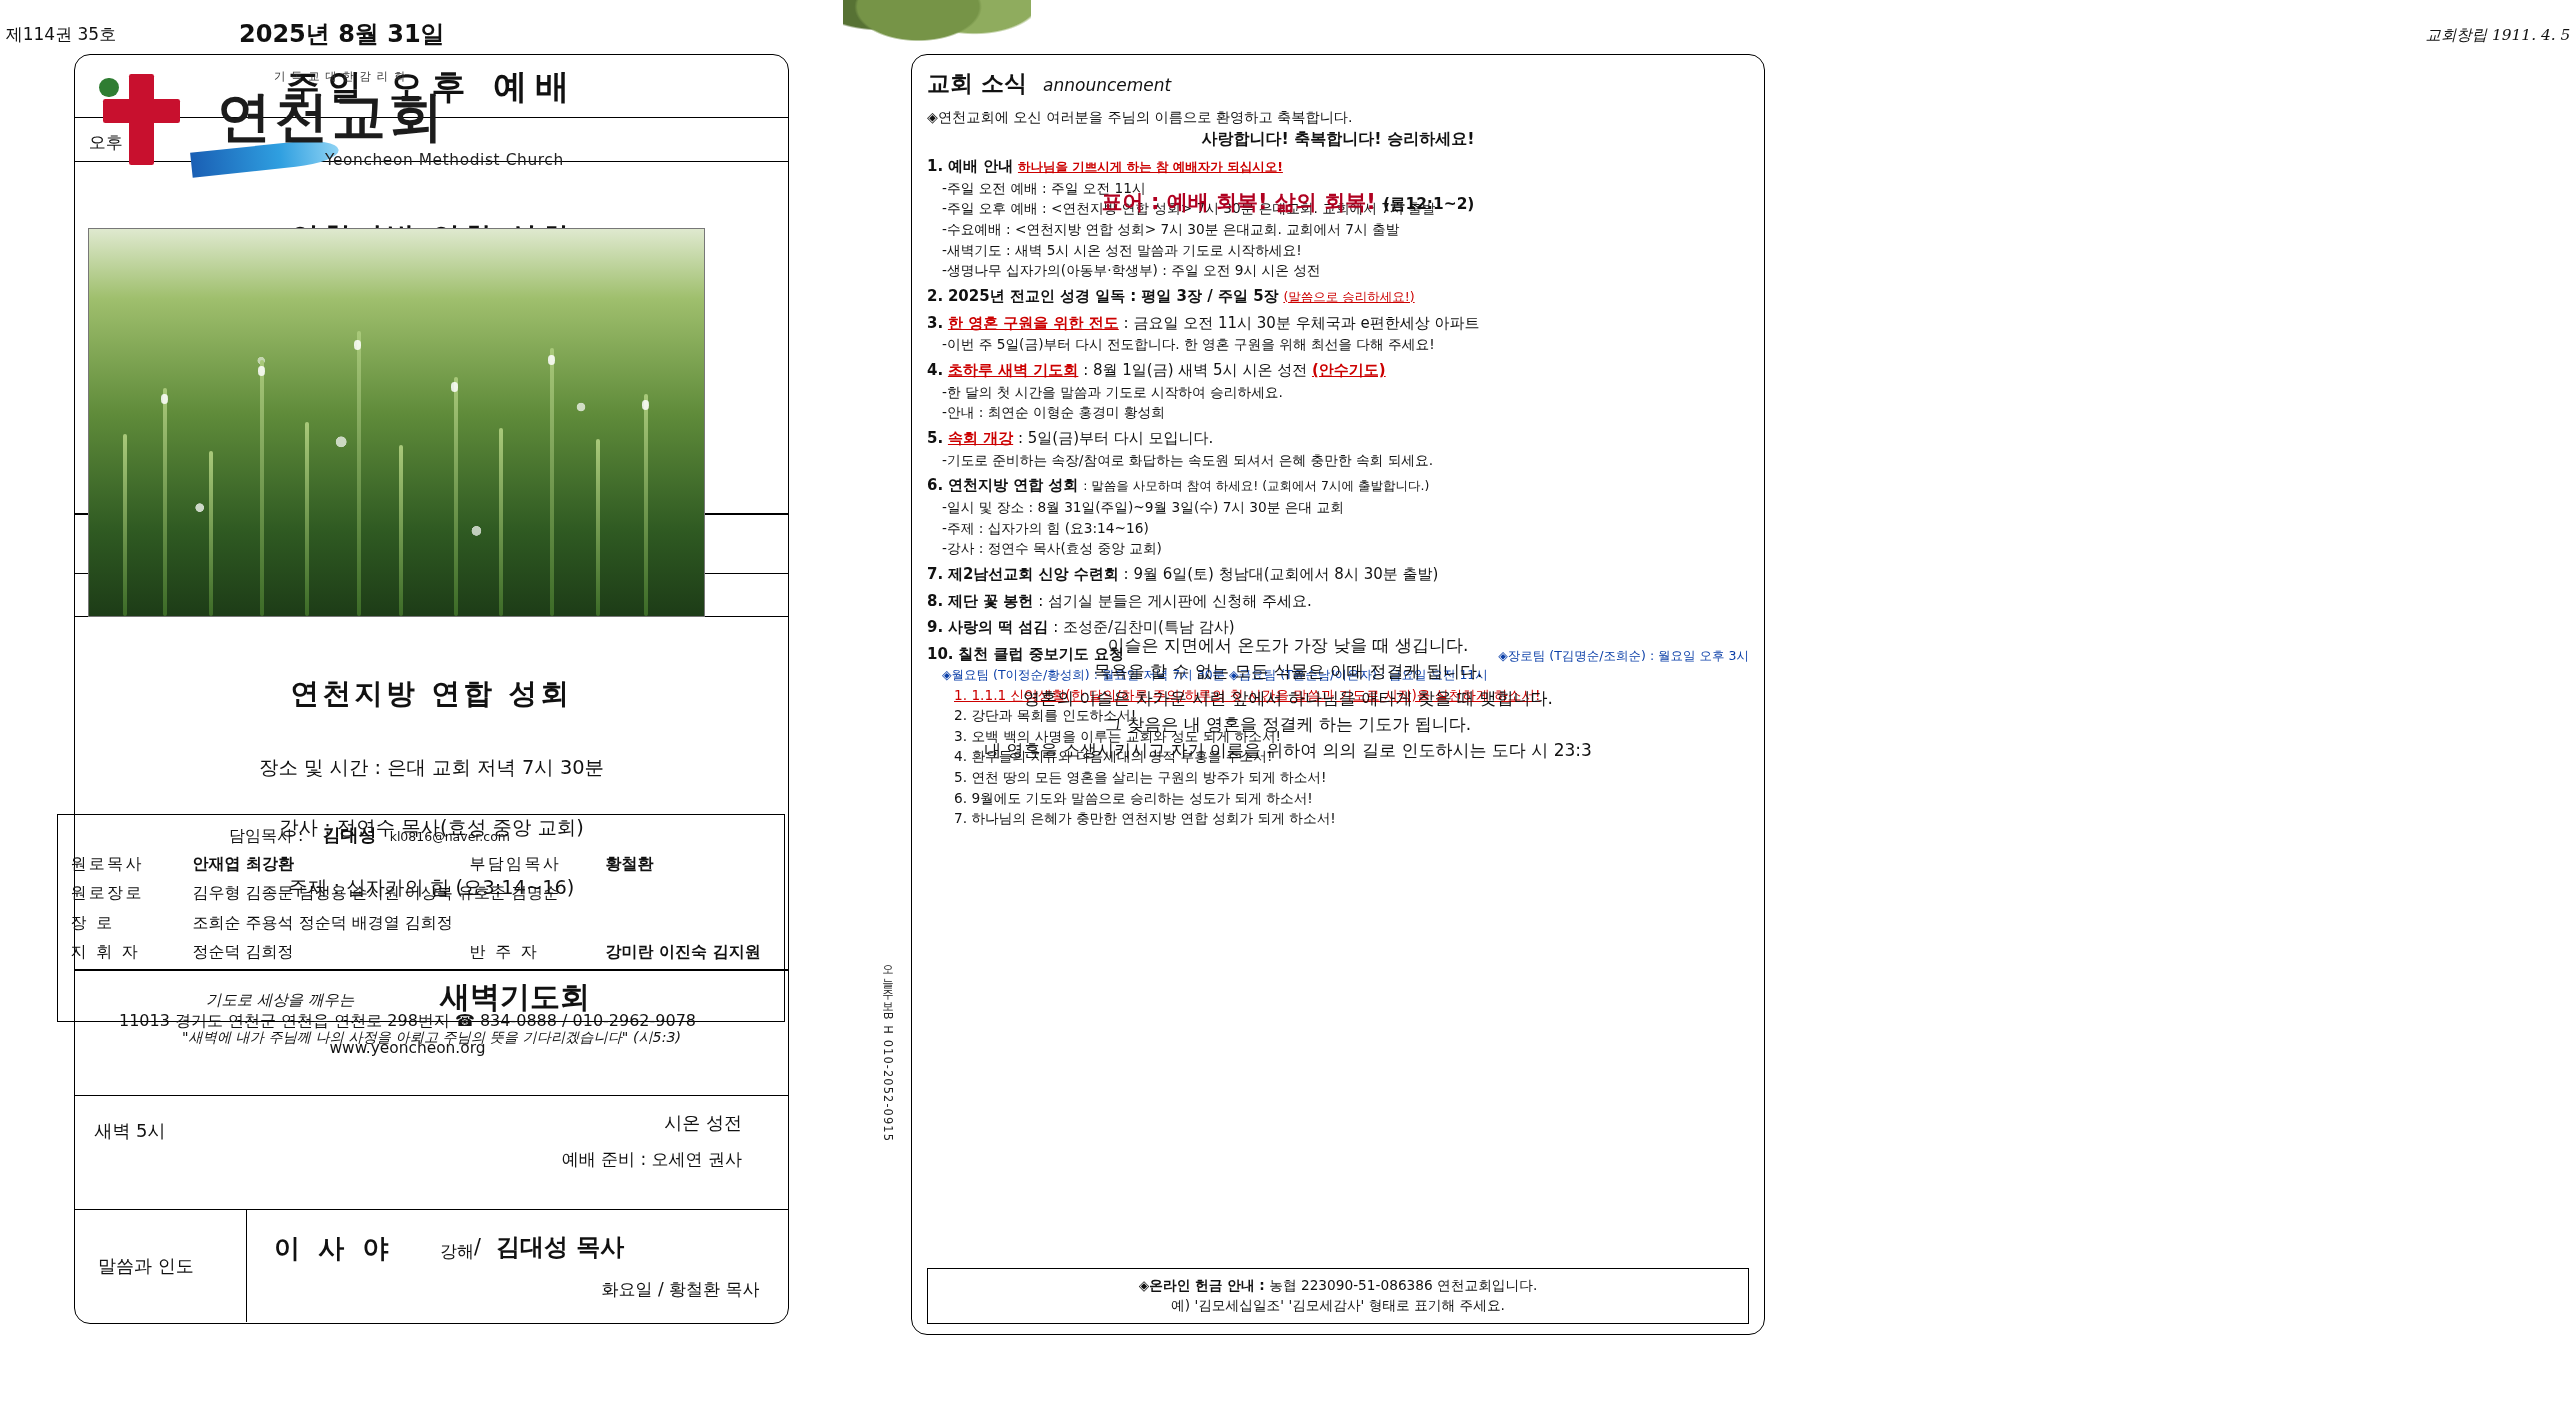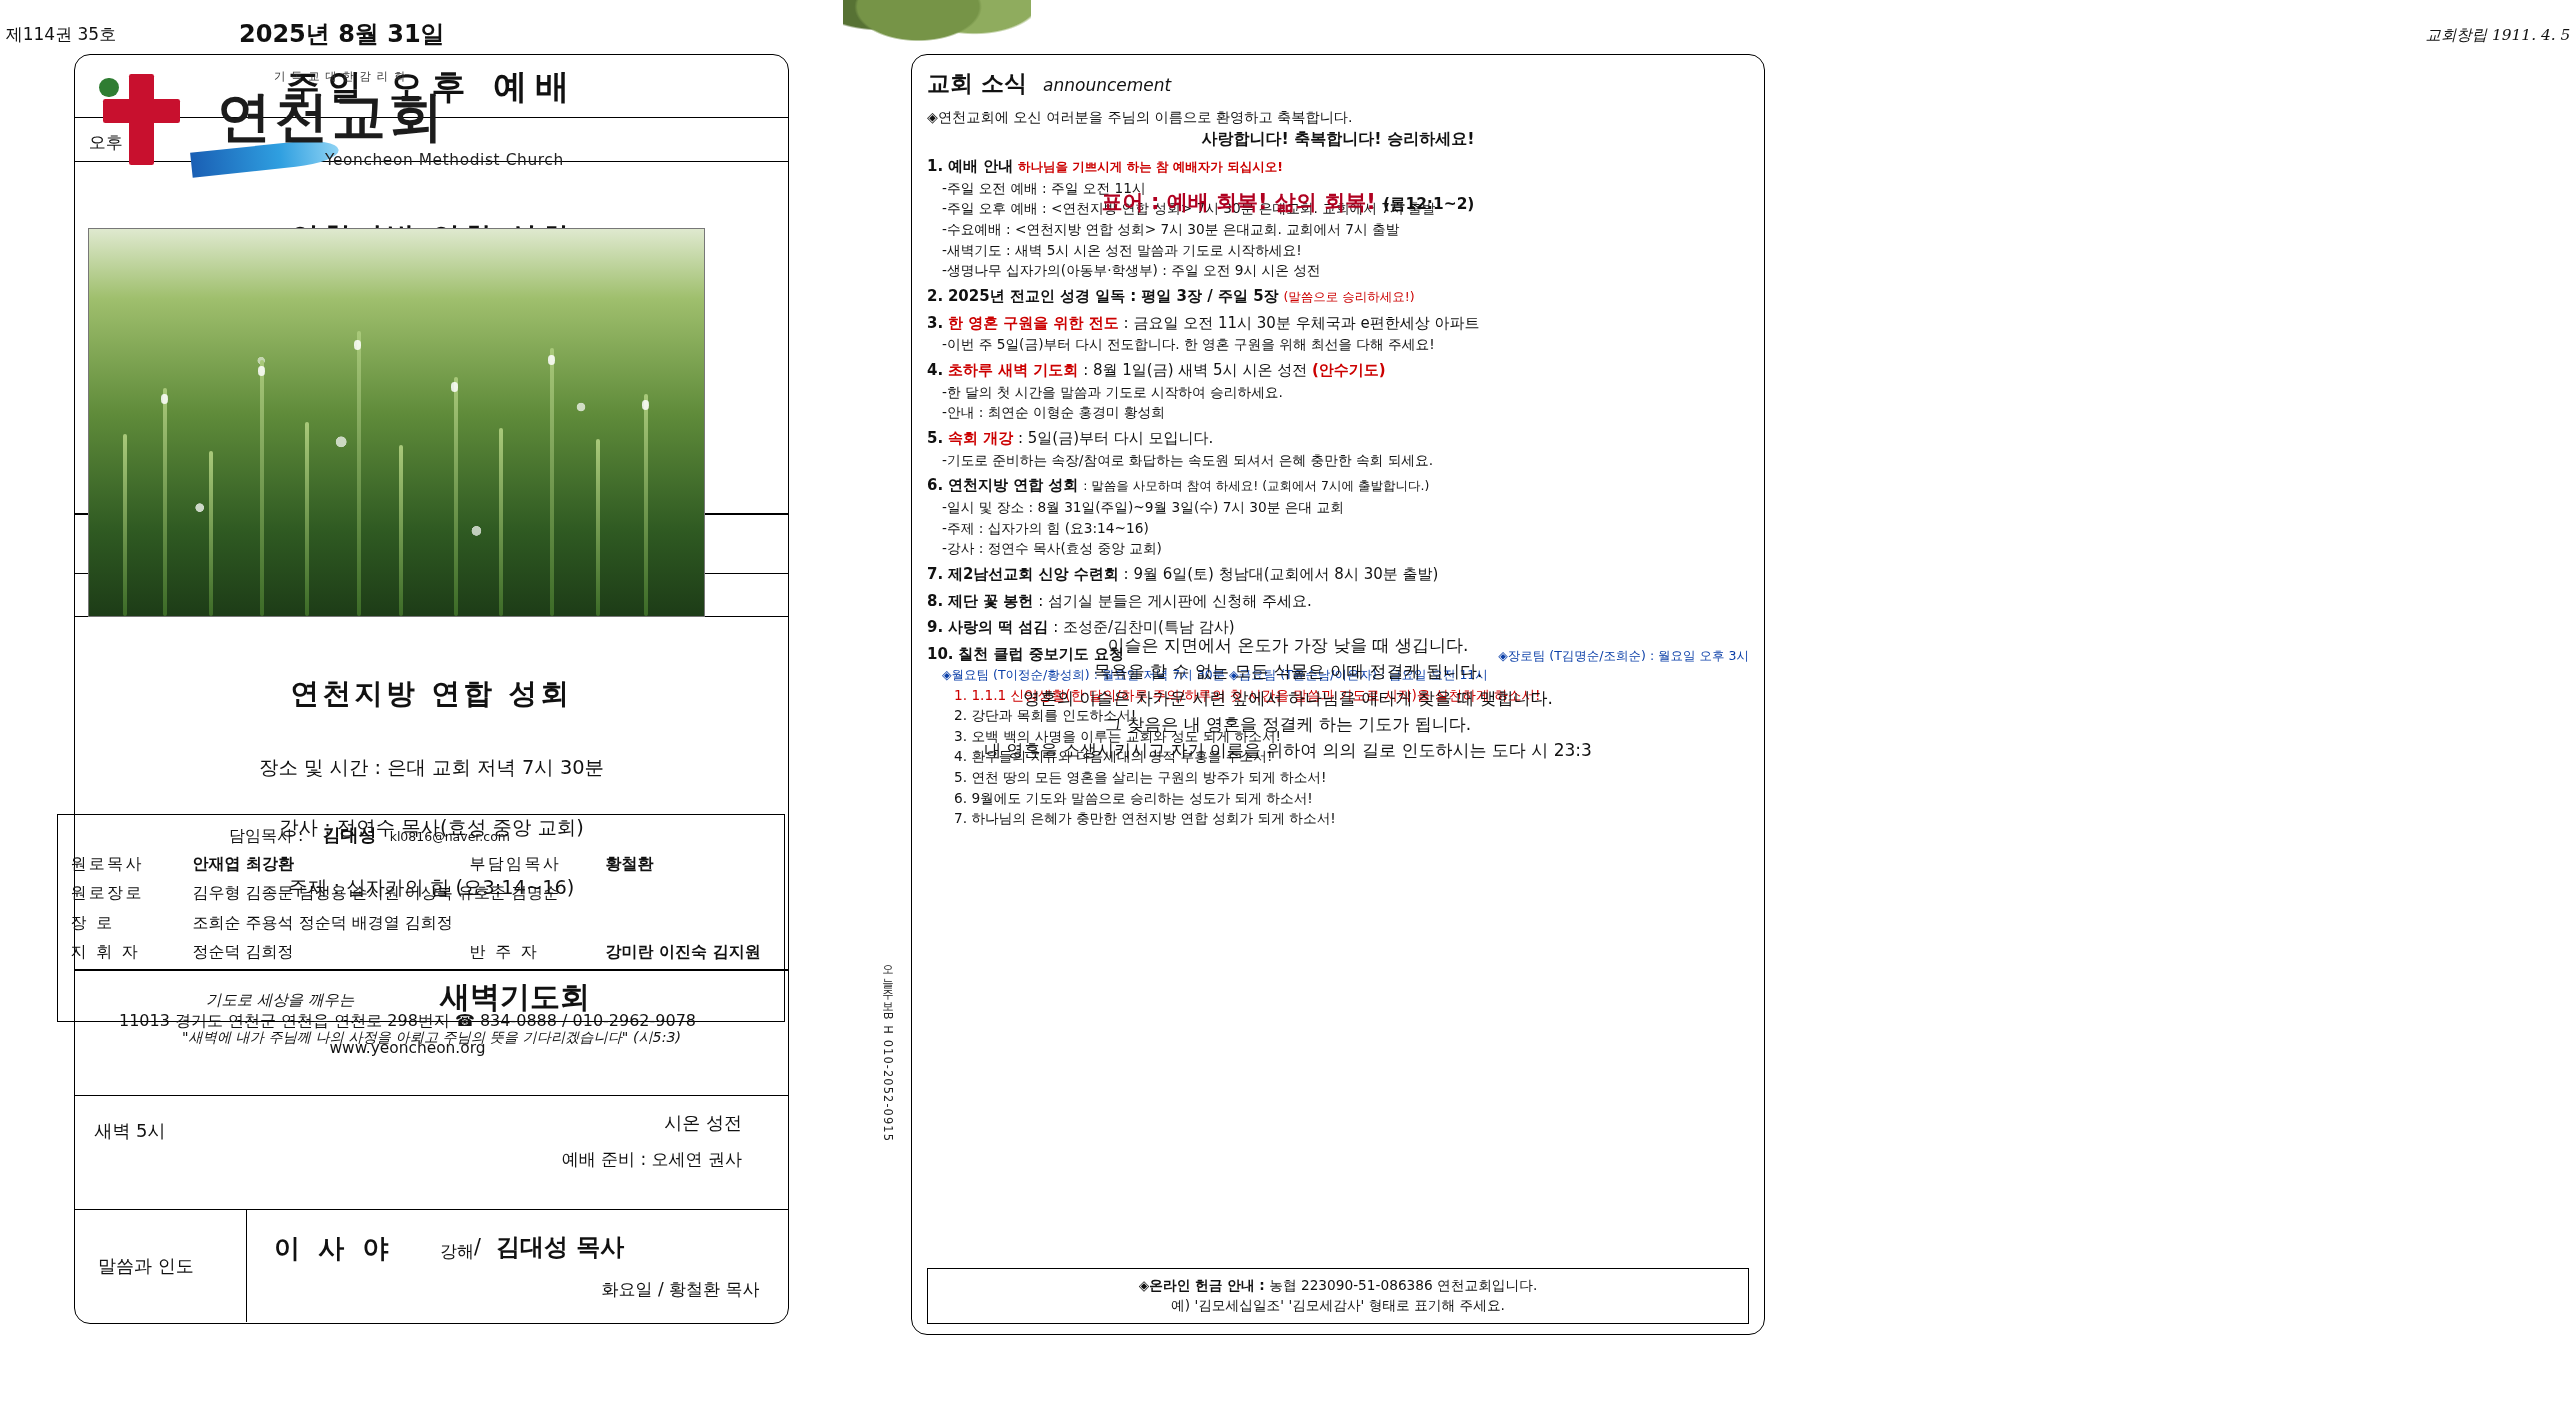--- a/index.html
+++ b/index.html
@@ -9,21 +9,21 @@
     color:#111;
     position:relative;
     overflow:hidden;
   }
   .page{position:absolute;inset:0;}
 
   
   .bx{position:absolute;box-sizing:border-box;border-radius:16px;}
   .ctr{text-align:center;}
   .b{font-weight:bold;}
-  .red{color:#cc0000;}
+  .red{color:#cc0000;text-decoration:underline;}
   .blue{color:#0b3fa8;}
   .serif{font-family:"DejaVu Serif","Liberation Serif",serif;}
 
   
   #left-panel{left:74px;top:54px;width:715px;height:1270px;border:1.7px solid #000;}
   .lrow{position:absolute;left:0;width:100%;box-sizing:border-box;}
   #sunday-title{top:0;height:63px;line-height:63px;border-bottom:1.7px solid #000;
       font-size:34px;font-weight:bold;letter-spacing:8px;}
   #sunday-time{top:63px;height:44px;border-bottom:1.7px solid #000;
       font-size:17px;padding:12.5px 0 0 13.7px;}

